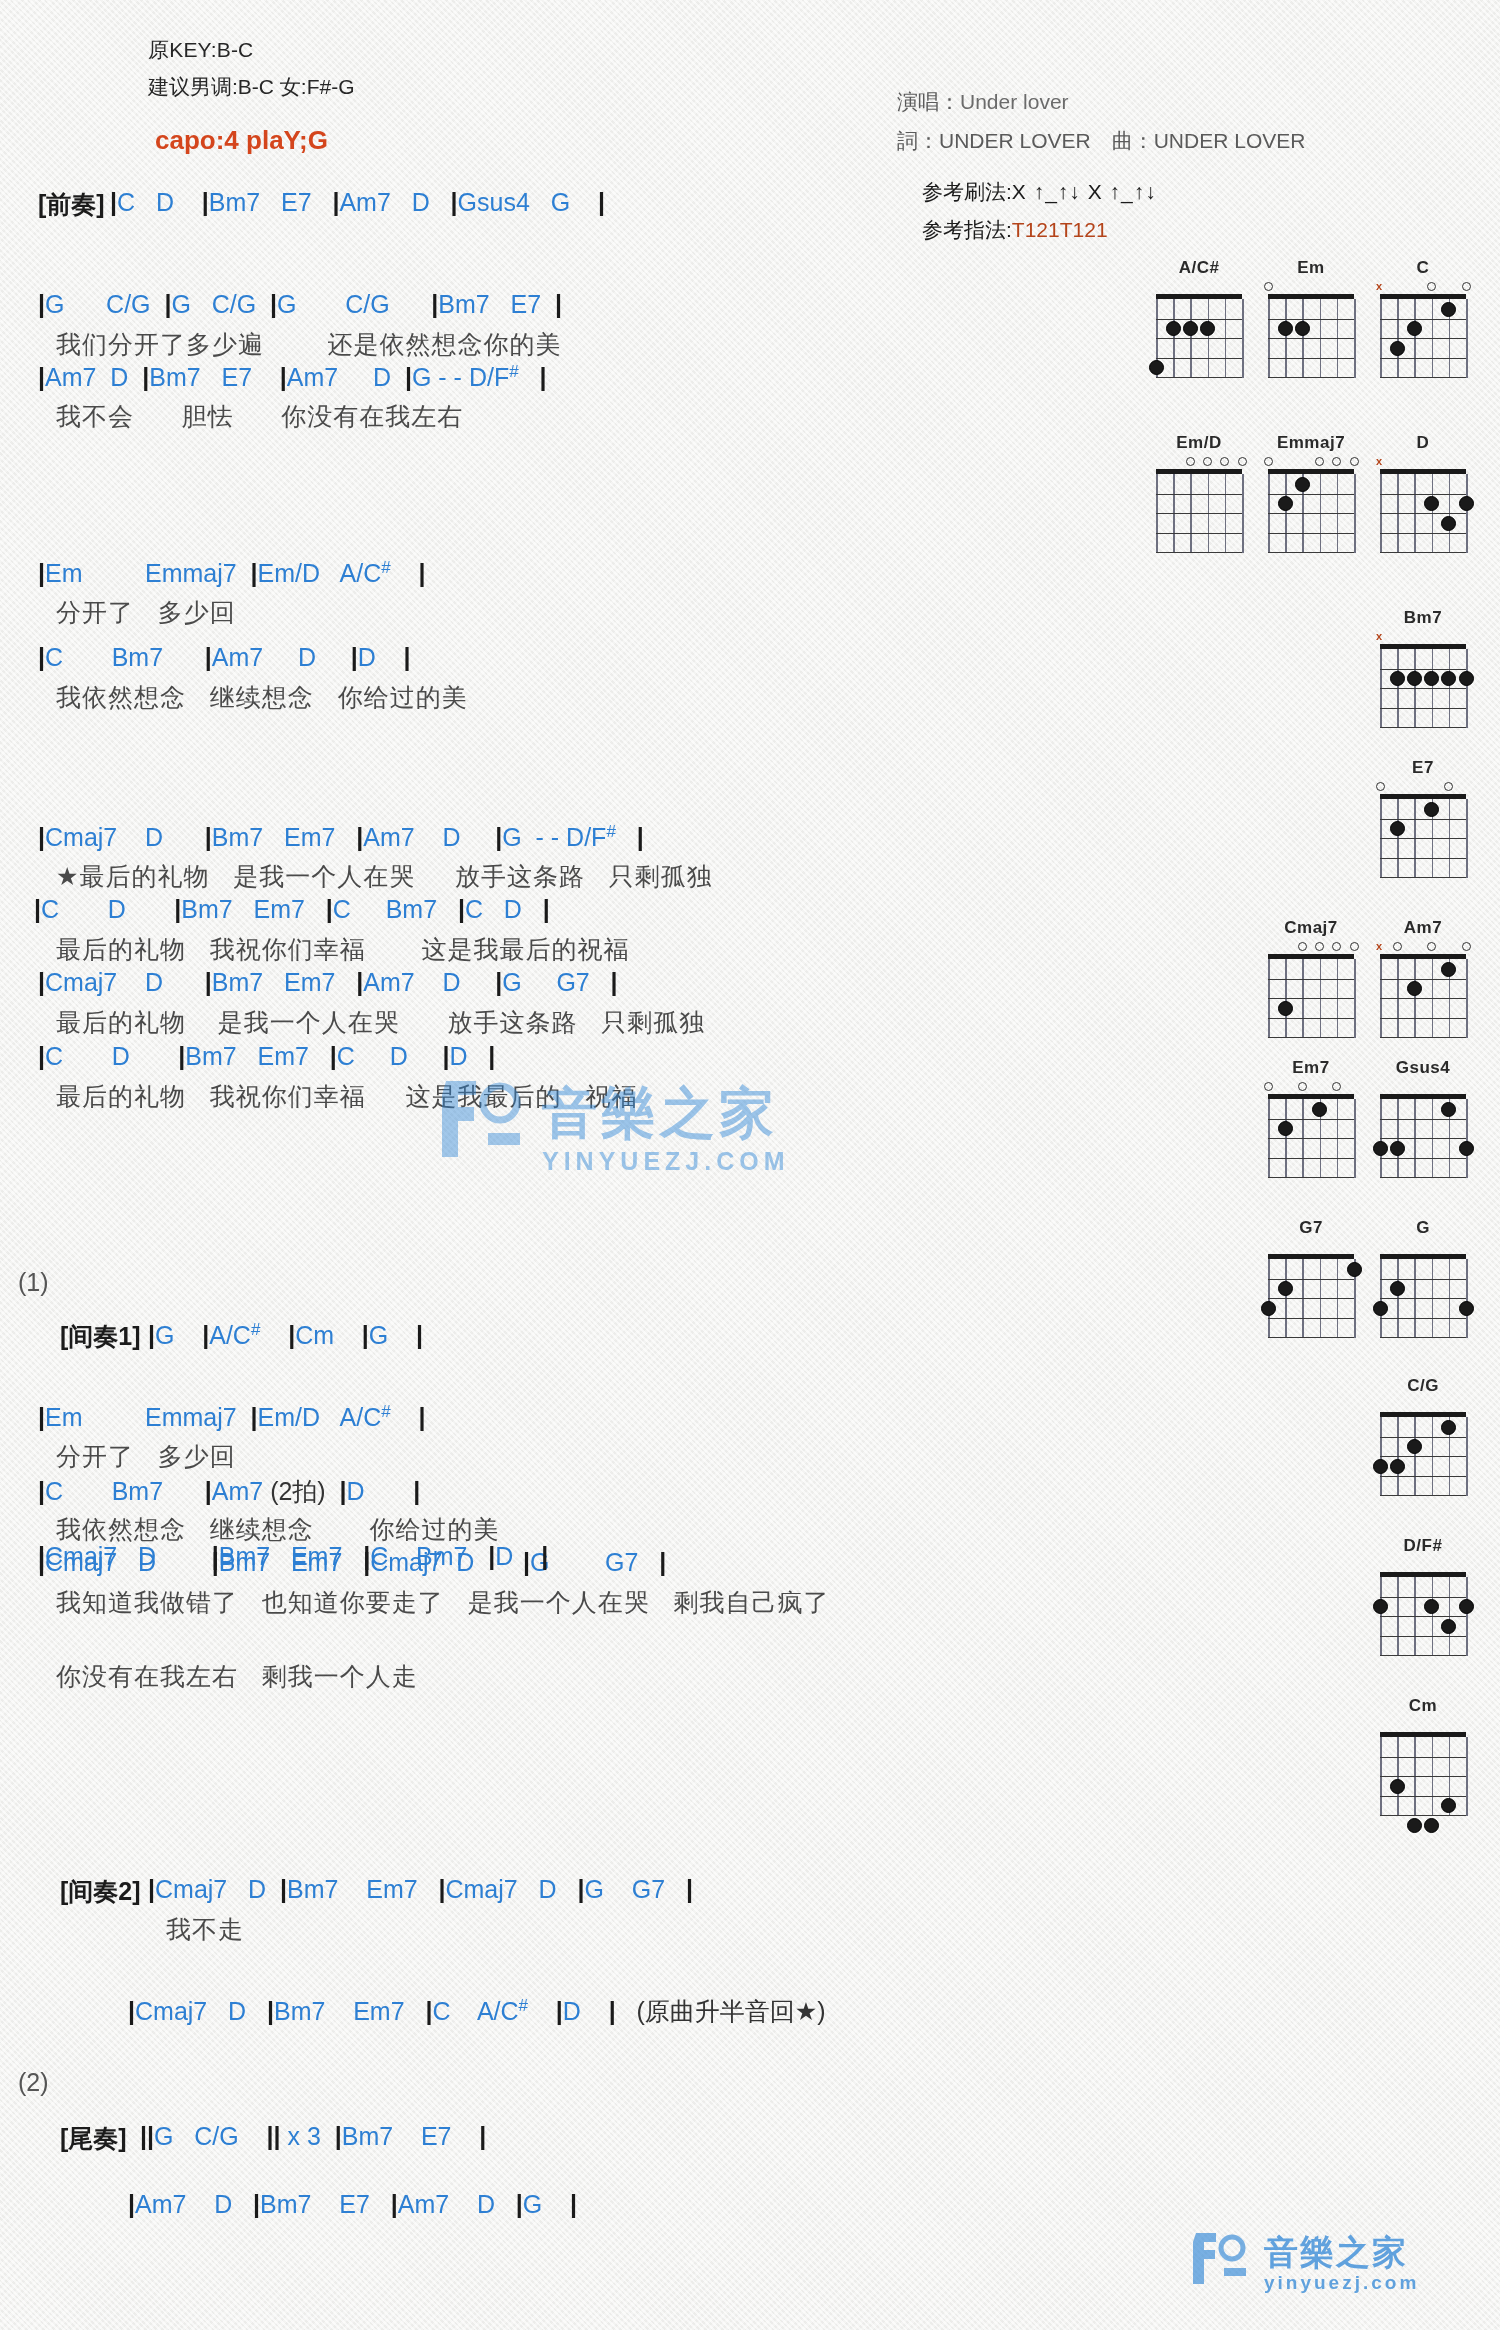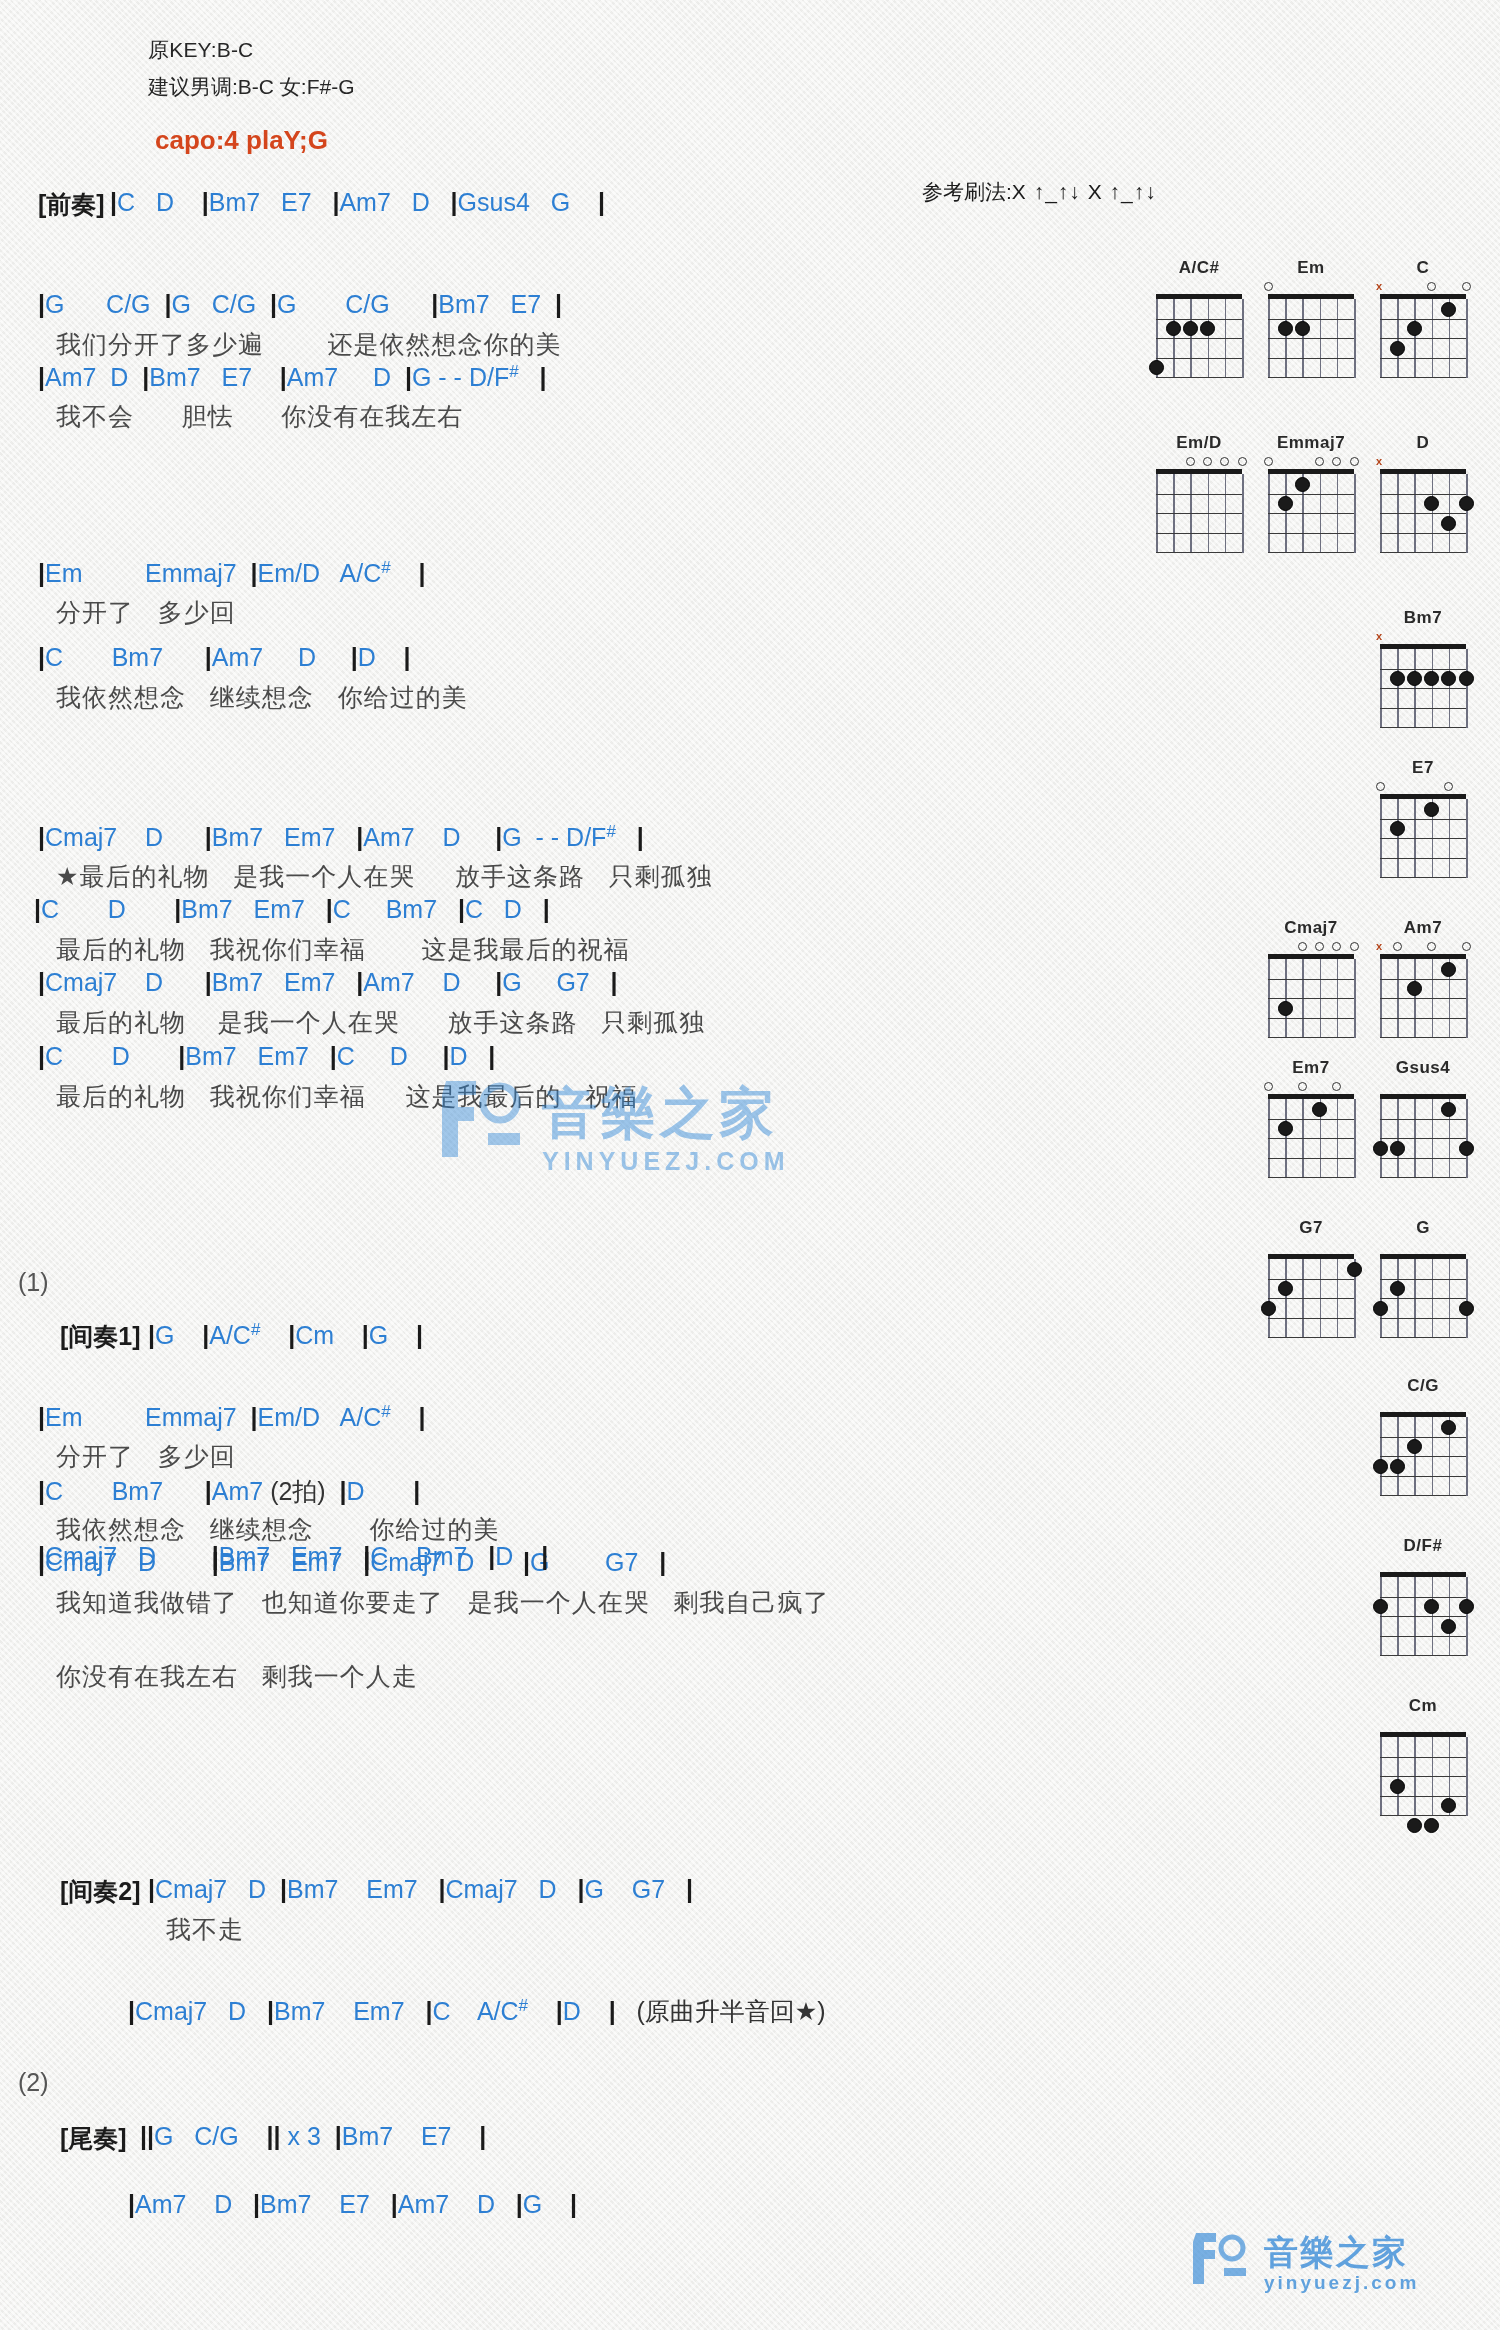--- a/index.html
+++ b/index.html
@@ -100,23 +100,28 @@
 
 <div class="paper-texture"></div>
 
 <div class="sheet">
 
   <div class="hdr-key">原KEY:B-C</div>
   <div class="hdr-sugg">建议男调:B-C 女:F#-G</div>
   <div class="hdr-capo">capo:4 plaY;G</div>
 
 
+  <div class="hdr-right">
+    <div class="line"><span>演唱：</span><span class="val">Under lover</span></div>
+    <div class="line">詞：UNDER LOVER　曲：UNDER LOVER</div>
+  </div>
 
   <div class="hdr-strum">
     <div class="sline"><span class="lbl">参考刷法:</span><span class="pat">X ↑_↑↓ X ↑_↑↓</span></div>
+    <div class="sline"><span class="lbl">参考指法:</span><span class="pat-red">T121T121</span></div>
   </div>
 
   <div class="body" id="song-body">
       <div class="row section-tag" style="left: 38px; top: 188px;">[前奏]</div>
       <div class="row chords" style="left: 110px; top: 188px;"><span class="bar">|</span>C   D    <span class="bar">|</span>Bm7   E7   <span class="bar">|</span>Am7   D   <span class="bar">|</span>Gsus4   G    <span class="bar">|</span></div>
       <div class="row chords" style="left: 38px; top: 290px;"><span class="bar">|</span>G      C/G  <span class="bar">|</span>G   C/G  <span class="bar">|</span>G       C/G      <span class="bar">|</span>Bm7   E7  <span class="bar">|</span></div>
       <div class="row lyric" style="left: 56px; top: 328px;">我们分开了多少遍        还是依然想念你的美</div>
       <div class="row chords" style="left: 38px; top: 362px;"><span class="bar">|</span>Am7  D  <span class="bar">|</span>Bm7   E7    <span class="bar">|</span>Am7     D  <span class="bar">|</span>G - - D/F<span class="sharp">#</span>   <span class="bar">|</span></div>
       <div class="row lyric" style="left: 56px; top: 400px;">我不会      胆怯      你没有在我左右</div>
       <div class="row chords" style="left: 38px; top: 558px;"><span class="bar">|</span>Em         Emmaj7  <span class="bar">|</span>Em/D   A/C<span class="sharp">#</span>    <span class="bar">|</span></div>

